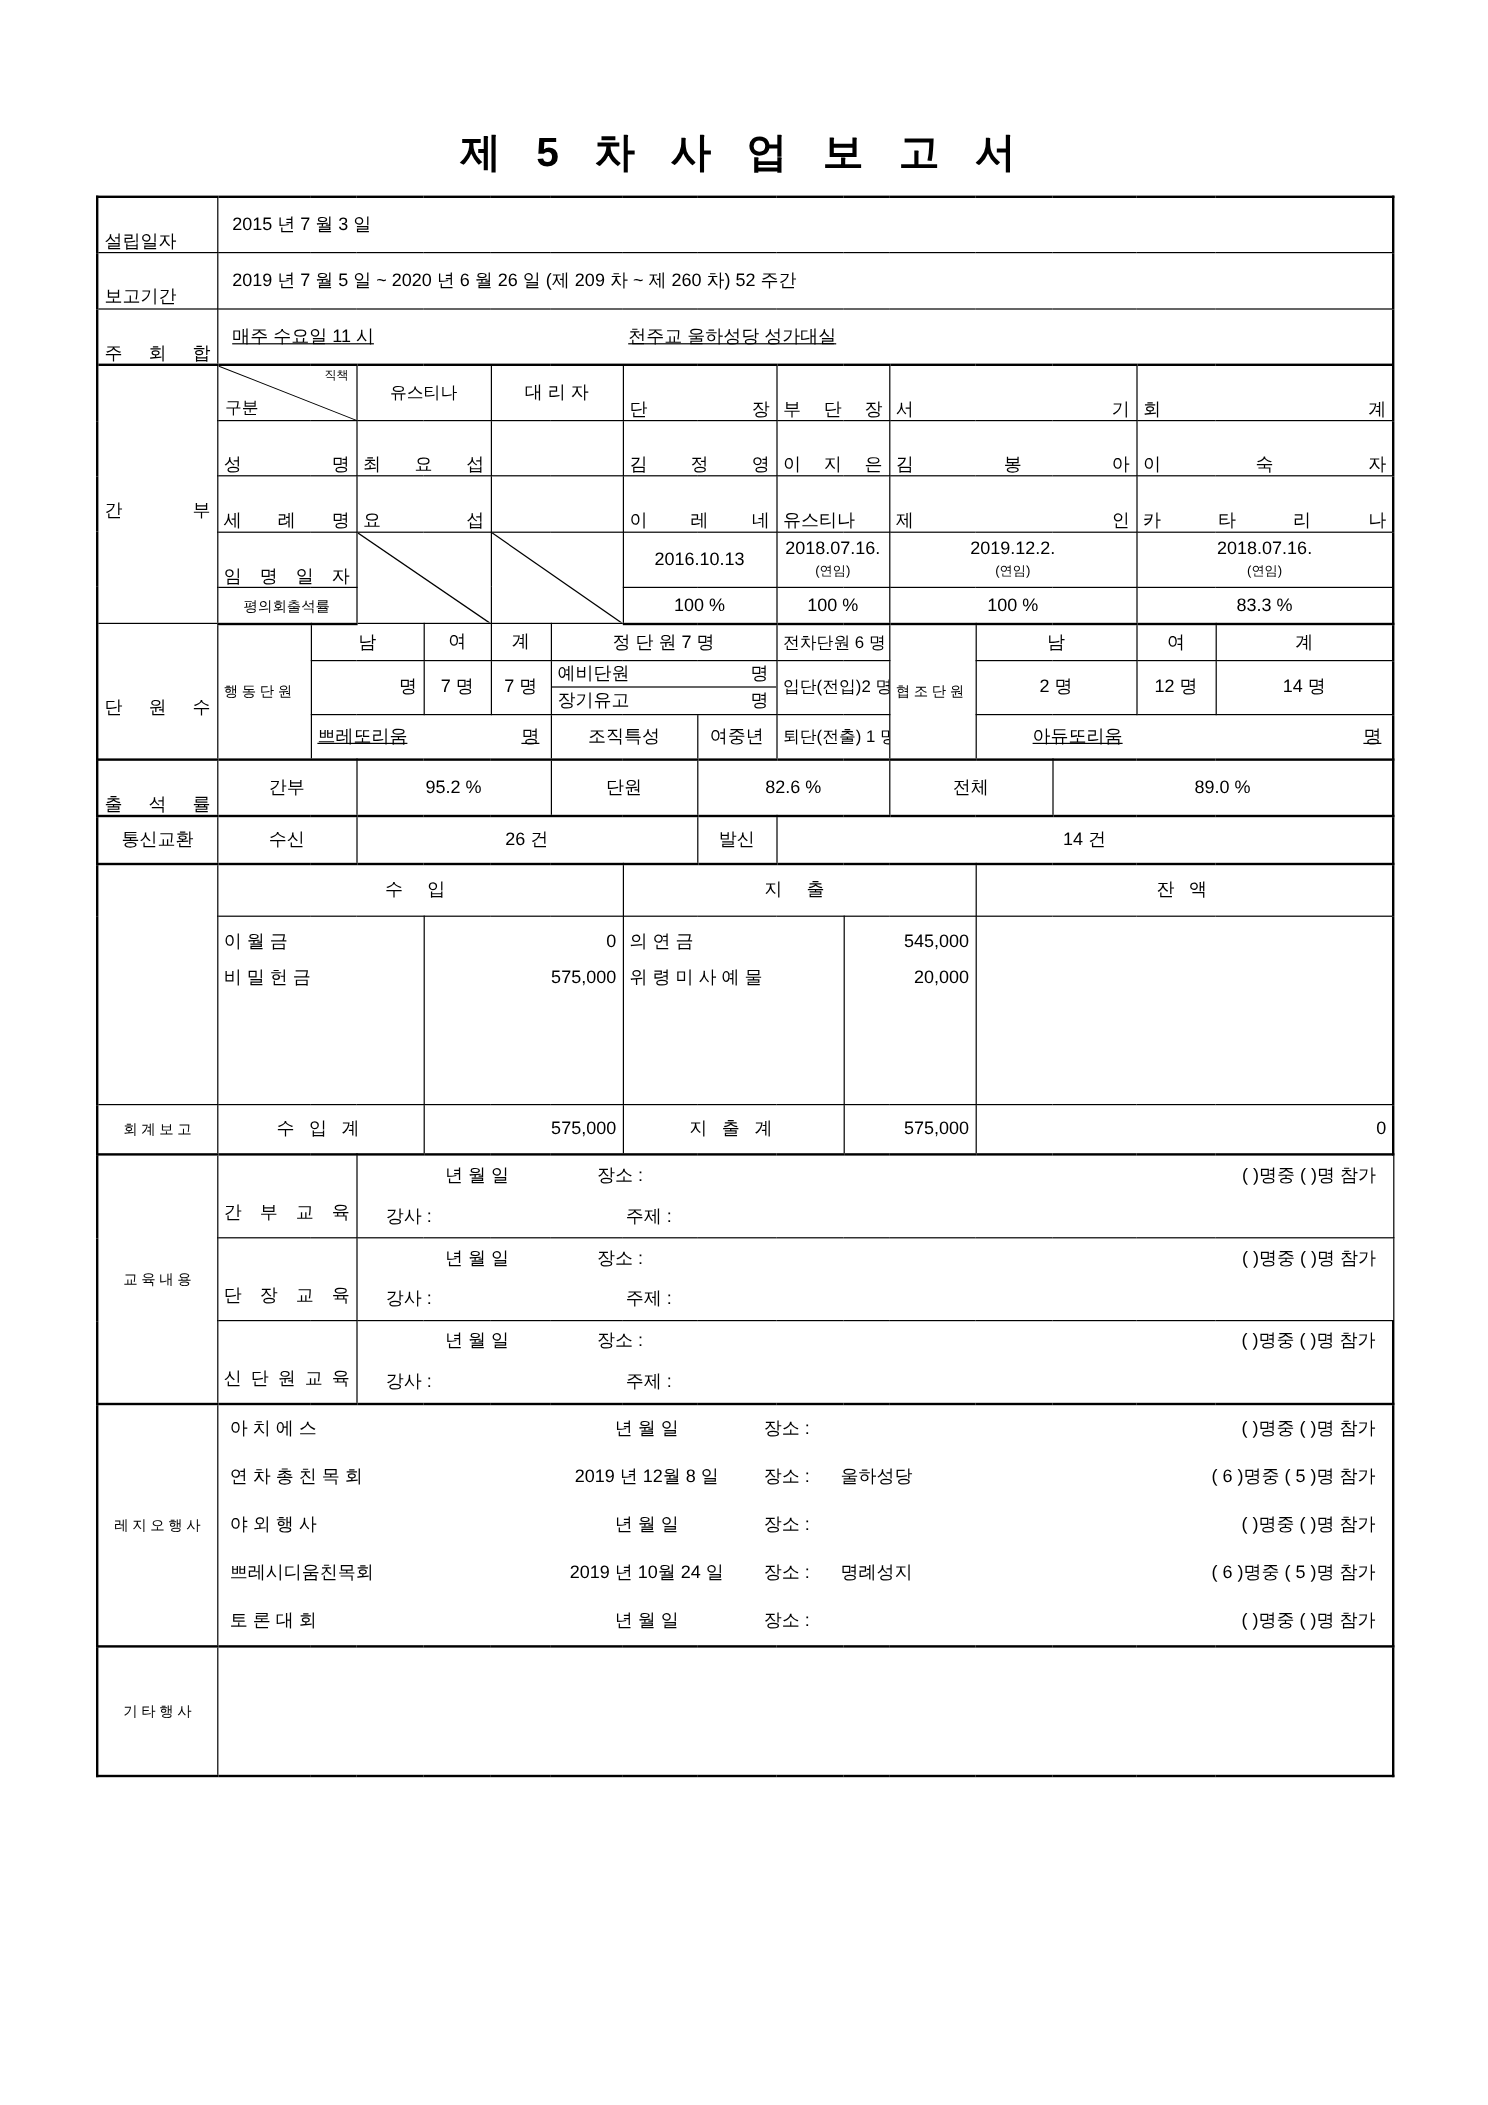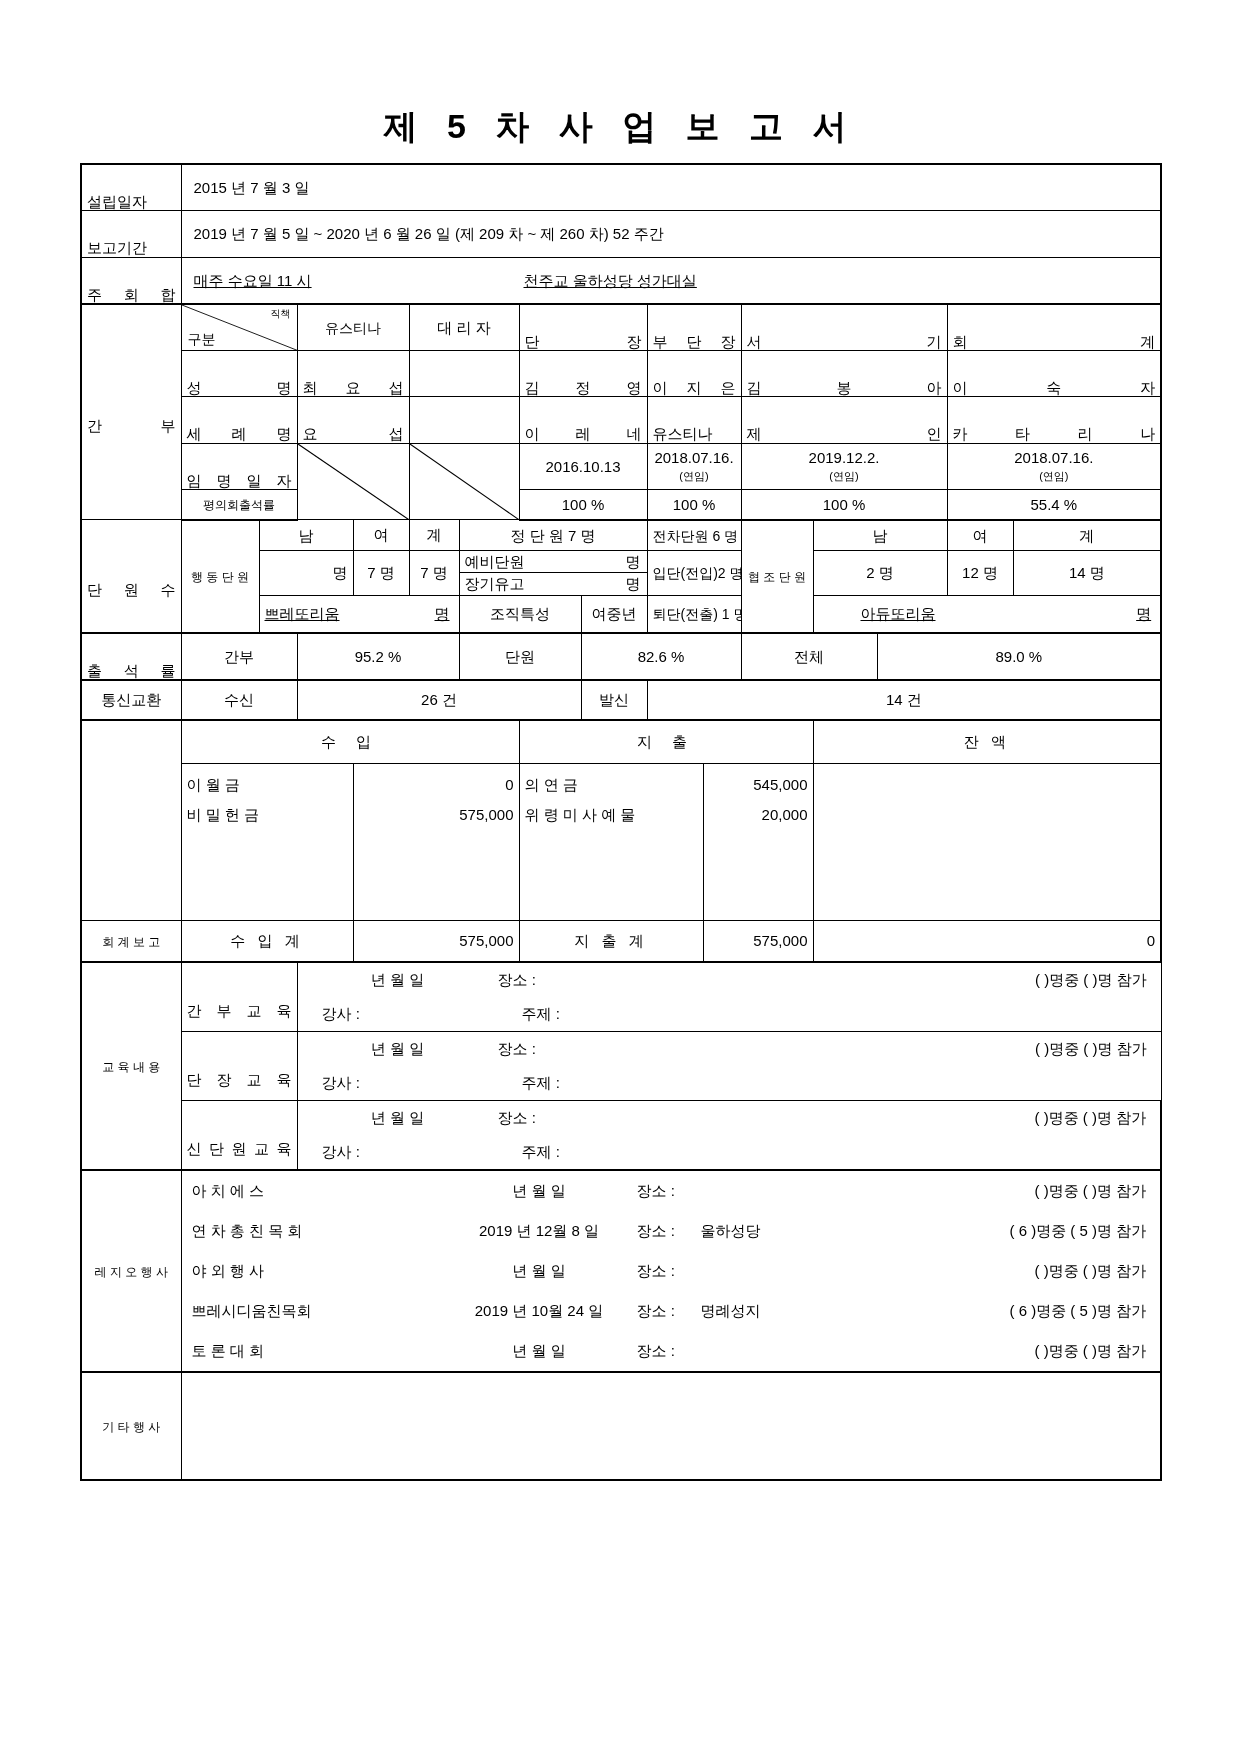--- a/index.html
+++ b/index.html
@@ -69,23 +69,24 @@
     text-align: justify;
     text-align-last: justify;
     text-justify: inter-character;
     margin-top: 28px;
   }
   .sp2 { letter-spacing: 4px; }
   .sp3 { letter-spacing: 8px; }
 
   .vlabel {
     writing-mode: horizontal-tb;
-    text-align: center;
+    text-align: left;
     line-height: 1.35;
     white-space: normal;
+    font-family: Liberation Serif, serif;
   }
   .small { font-size: 12px; }
   .tiny { font-size: 11px; }
   .nowrapfit { font-size: 14px; }
 
   
   .diag {
     position: relative;
   }
   .diag svg {
@@ -282,21 +283,21 @@
         <span>2018.07.16.</span><br>
         <span class="tiny">(연임)</span>
       </td>
     </tr>
 
     <tr>
       <td class="ctr tb-bot" colspan="2"><span class="small">평의회출석률</span></td>
       <td class="ctr tb-bot" colspan="2"><span>100   %</span></td>
       <td class="ctr tb-bot" colspan="2"><span>100   %</span></td>
       <td class="ctr tb-bot" colspan="3"><span>100   %</span></td>
-      <td class="ctr tb-bot tb-right" colspan="3"><span>55.4   %</span></td>
+      <td class="ctr tb-bot tb-right" colspan="3"><span>83.3   %</span></td>
     </tr>
 
     <tr>
       <td class="ctr tb-left tb-bot" rowspan="3">
             <span class="sp">단 원 수</span>
           </td>
       <td class="ctr vlabel tb-bot" rowspan="3" style="width:38px">
         <span class="small">행 동 단 원</span>
       </td>
       <td class="ctr" colspan="2"><span>남</span></td>

